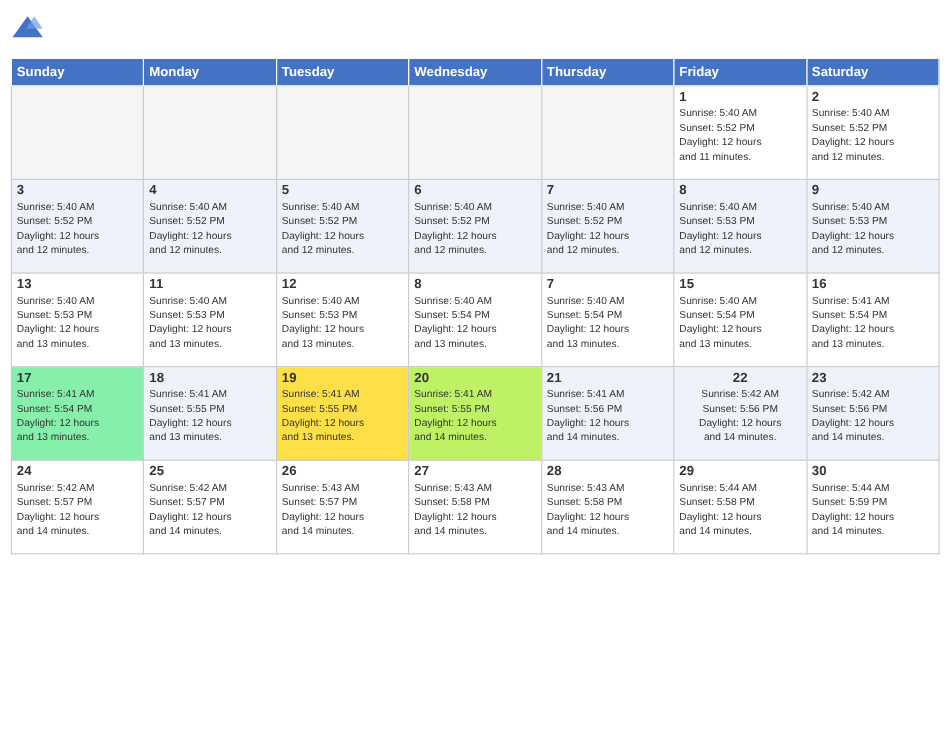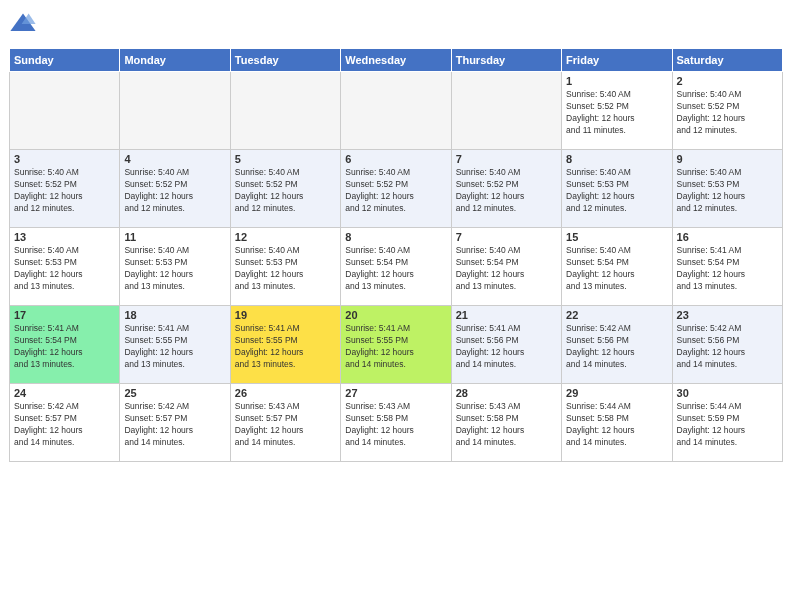--- a/index.html
+++ b/index.html
@@ -285,21 +285,21 @@
 Daylight: 12 hours
 and 14 minutes.</div>
           </td>
           <td style="background: rgb(238, 242, 250); margin-left: 14px;">
             <span class="day-num">21</span>
             <div class="day-info" style="white-space: pre-line;">Sunrise: 5:41 AM
 Sunset: 5:56 PM
 Daylight: 12 hours
 and 14 minutes.</div>
           </td>
-          <td style="background: rgb(238, 242, 250);">
+          <td style="background: rgb(238, 242, 250); text-align: center;">
             <span class="day-num">22</span>
             <div class="day-info" style="white-space: pre-line;">Sunrise: 5:42 AM
 Sunset: 5:56 PM
 Daylight: 12 hours
 and 14 minutes.</div>
           </td>
           <td style="background: rgb(238, 242, 250);">
             <span class="day-num">23</span>
             <div class="day-info" style="white-space: pre-line;">Sunrise: 5:42 AM
 Sunset: 5:56 PM

